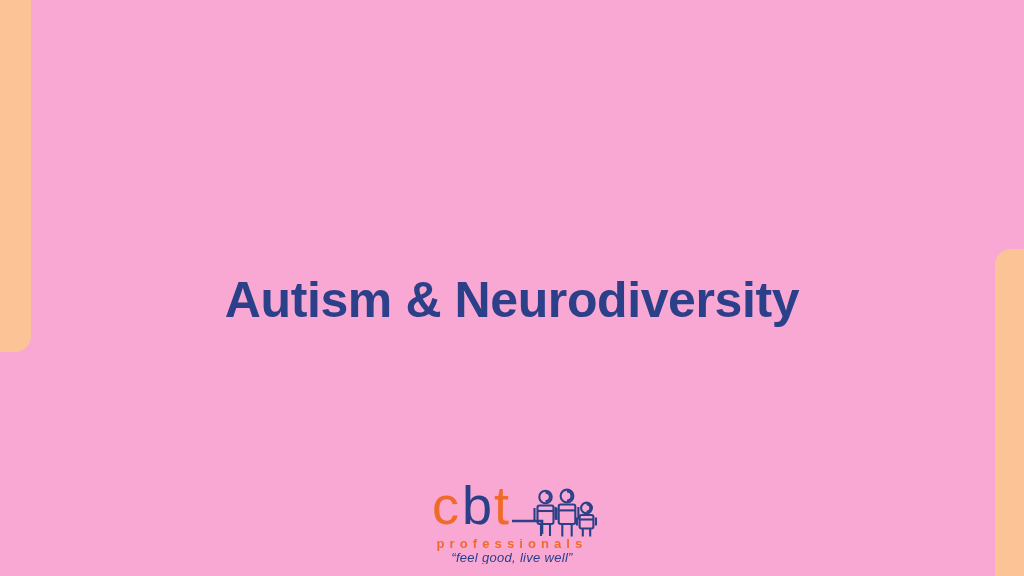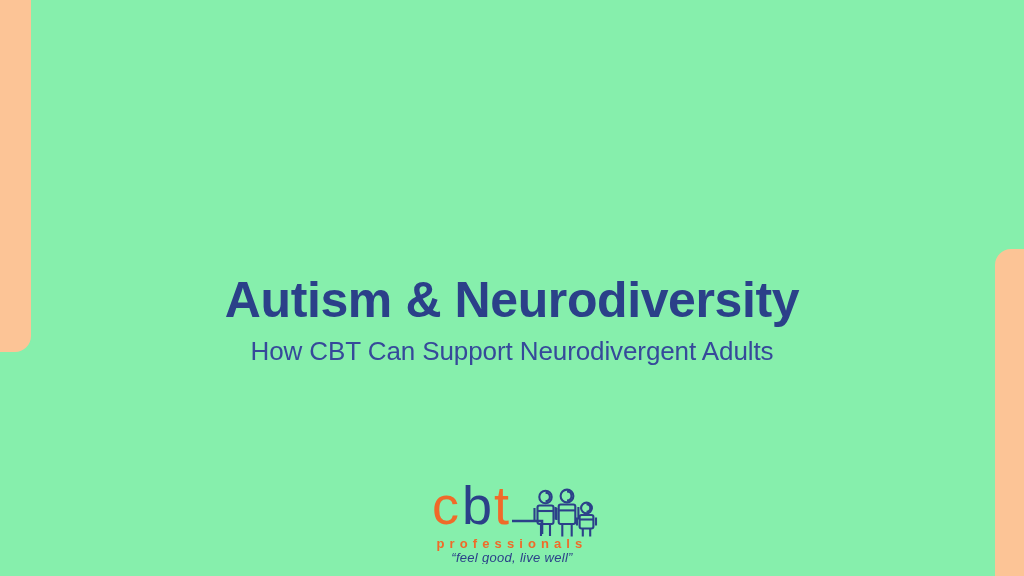--- a/index.html
+++ b/index.html
@@ -10,21 +10,21 @@
     width: 1024px;
     height: 576px;
     overflow: hidden;
     font-family: "Liberation Sans", sans-serif;
   }
 
   #slide {
     position: relative;
     width: 1024px;
     height: 576px;
-    background: #86efac;
+    background: #f9a8d4;
     overflow: hidden;
   }
 
   
   .deco-bar-left {
     position: absolute;
     left: 0;
     top: 0;
     width: 31px;
     height: 352px;
@@ -87,21 +87,20 @@
 <body>
 
 <div id="slide">
 
   <div class="deco-bar-left"></div>
 
   <div class="deco-bar-right"></div>
 
   <div class="title-block">
     <h1 class="slide-title">Autism &amp; Neurodiversity</h1>
-    <p class="slide-subtitle">How CBT Can Support Neurodivergent Adults</p>
   </div>
 
   <div class="logo">
     <svg viewBox="0 0 176 92" xmlns="http://www.w3.org/2000/svg">
 
       <text x="8" y="52" font-family="Liberation Sans, sans-serif" font-size="54" font-weight="400" fill="#F06A29">c</text>
       <text x="38" y="52" font-family="Liberation Sans, sans-serif" font-size="54" font-weight="400" fill="#2B4089">b</text>
       <text x="70" y="52" font-family="Liberation Sans, sans-serif" font-size="54" font-weight="400" fill="#F06A29">t</text>
 
       <path d="M88 49 H118 V62" fill="none" stroke="#2B4089" stroke-width="2.6"></path>

